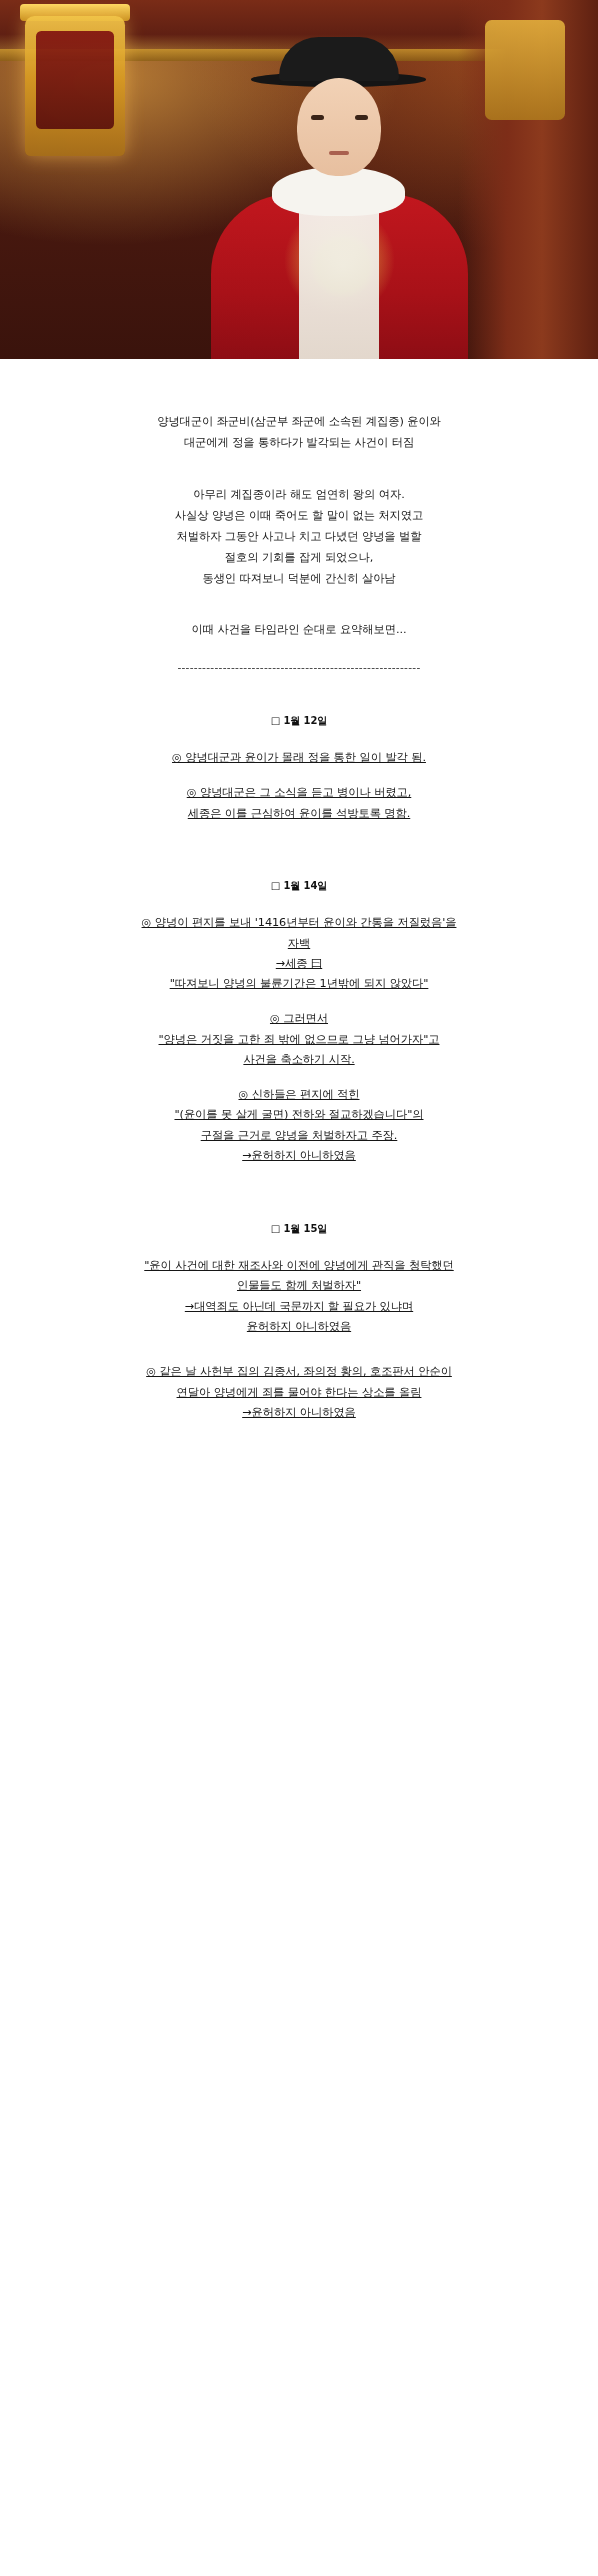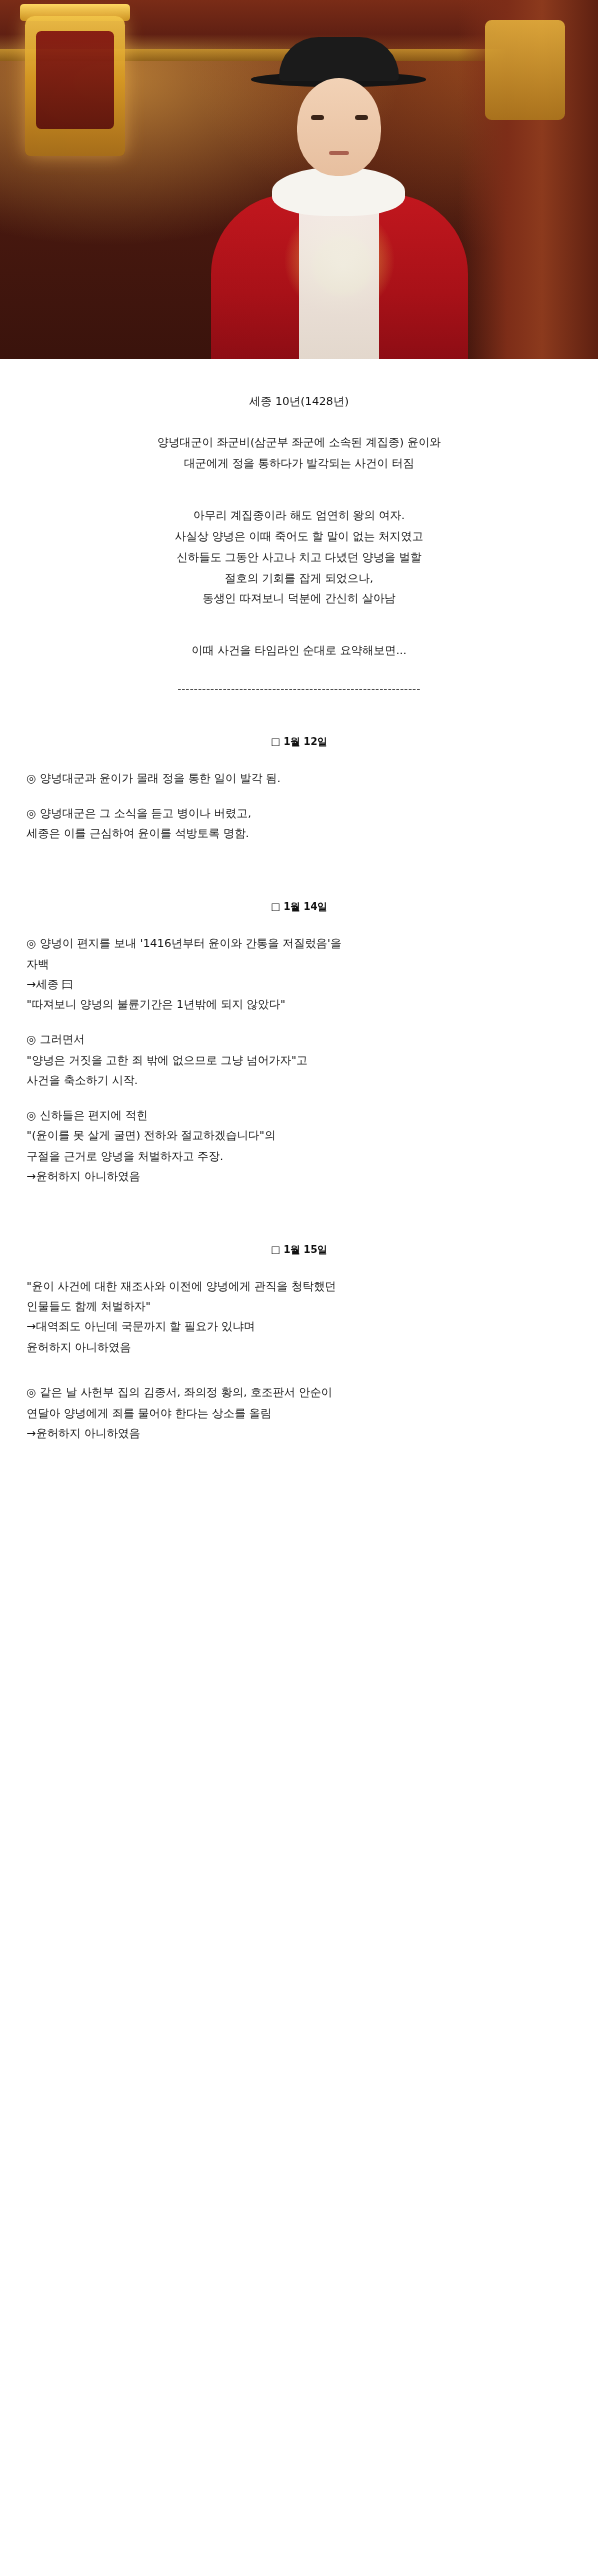--- a/index.html
+++ b/index.html
@@ -211,25 +211,27 @@
     overflow: hidden;
   }
   .date-head {
     text-align: center;
     font-size: 10px;
     font-weight: bold;
     color: #111;
     letter-spacing: -0.1px;
   }
   .item {
+    text-align: center;
     font-size: 11.3px;
     line-height: 1.8;
     color: #161616;
     margin-bottom: 14.6px;
     letter-spacing: -0.1px;
+    text-decoration: underline;
   }
   .item:last-child { margin-bottom: 4px; }
 </style>
 </head>
 <body>
 
 <div class="page">
 
   <div class="hero">
     <div class="hero-bg"></div>
@@ -247,33 +249,32 @@
       <div class="fig-face"></div>
       <div class="fig-eye l"></div>
       <div class="fig-eye r"></div>
       <div class="fig-mouth"></div>
     </div>
   </div>
 
   <div class="body">
 
     <div class="gap-sm"></div>
-    <div class="line">세종 10년(1428년)</div>
 
     <div class="gap-md"></div>
     <div class="block">
       <div class="line">양녕대군이 좌군비(삼군부 좌군에 소속된 계집종) 윤이와</div>
       <div class="line">대군에게 정을 통하다가 발각되는 사건이 터짐</div>
     </div>
 
     <div class="gap-lg"></div>
     <div class="block">
       <div class="line">아무리 계집종이라 해도 엄연히 왕의 여자.</div>
       <div class="line">사실상 양녕은 이때 죽어도 할 말이 없는 처지였고</div>
-      <div class="line">신하들도 그동안 사고나 치고 다녔던 양녕을 벌할</div>
+      <div class="line">처벌하자 그동안 사고나 치고 다녔던 양녕을 벌할</div>
       <div class="line">절호의 기회를 잡게 되었으나,</div>
       <div class="line">동생인 따져보니 덕분에 간신히 살아남</div>
     </div>
 
     <div class="gap-lg"></div>
     <div class="line">이때 사건을 타임라인 순대로 요약해보면...</div>
 
     <div class="gap-md"></div>
     <div class="divider">-----------------------------------------------------------</div>
 

